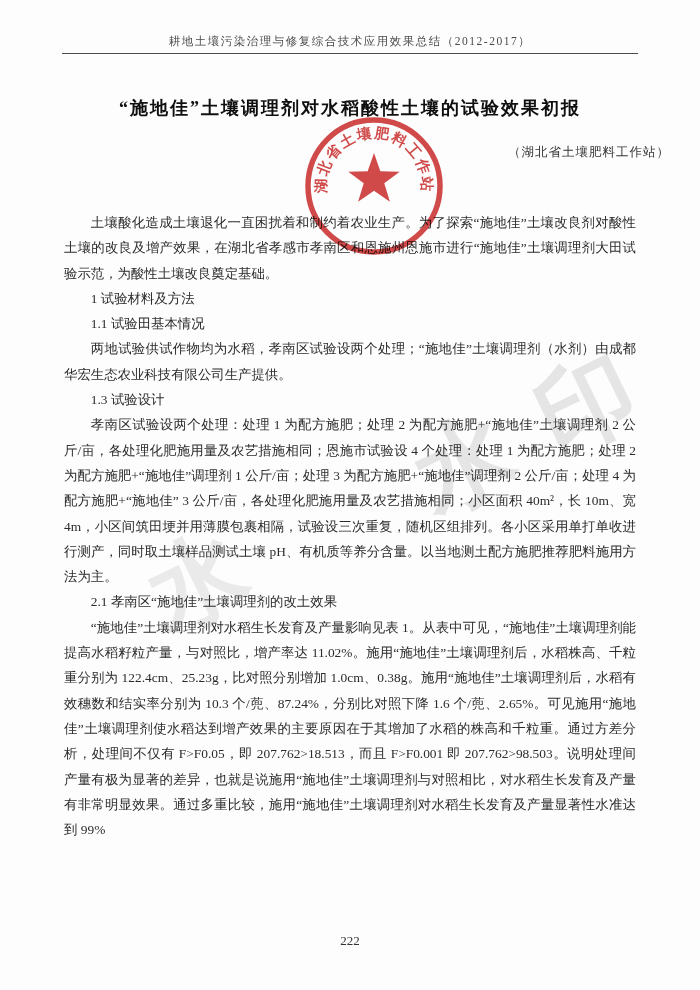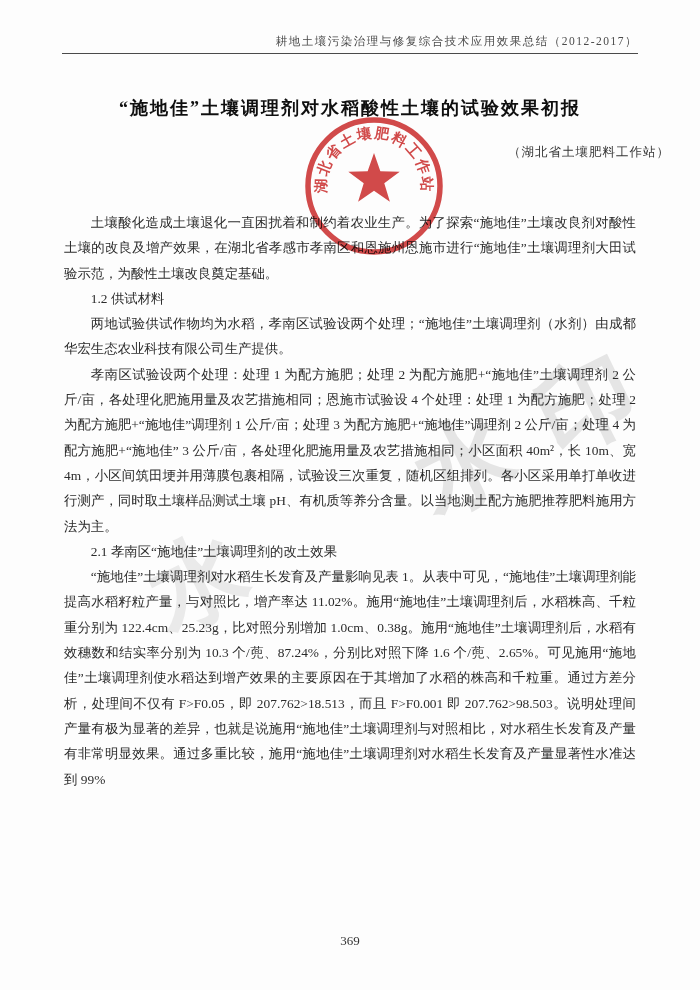--- a/index.html
+++ b/index.html
@@ -6,21 +6,21 @@
   .page {
     position:relative;
     width:700px; height:990px;
     background:#fdfdfd;
     font-family:"Liberation Serif","DejaVu Serif",serif;
     color:#2b2b2b;
     overflow:hidden;
   }
   .running-header {
     position:absolute; top:34px; left:62px; width:576px;
-    text-align:right;
+    text-align:center;
     font-size:11.5px; color:#4a4a4a;
     letter-spacing:1.5px;
     padding-bottom:4px;
     border-bottom:1.5px solid #4a4a4a;
     z-index:2;
   }
   .doc-title {
     position:absolute; top:84px; left:30px; width:640px;
     text-align:center;
     font-size:18px; font-weight:bold; color:#0f0f0f;
@@ -94,22 +94,24 @@
       <path id="seal-arc" d="M -45.1 16.4 A 48 48 0 1 1 45.1 16.4" fill="none" stroke="none"></path>
       <text font-size="14.5" font-weight="bold" fill="#cb2a2a" letter-spacing="2" style="font-family:'Liberation Serif',serif;">
         <textPath href="#seal-arc" startOffset="50%" text-anchor="middle">湖北省土壤肥料工作站</textPath>
       </text>
       <polygon transform="translate(0,-6)" points="0,-27 6.35,-8.74 25.7,-8.3 10.27,3.34 15.9,21.8 0,10.8 -15.9,21.8 -10.27,3.34 -25.7,-8.3 -6.35,-8.74" fill="#cb2a2a"></polygon>
     </svg>
   </div>
 
   <div class="body-text">
     <p class="block">土壤酸化造成土壤退化一直困扰着和制约着农业生产。为了探索“施地佳”土壤改良剂对酸性土壤的改良及增产效果，在湖北省孝感市孝南区和恩施州恩施市进行“施地佳”土壤调理剂大田试验示范，为酸性土壤改良奠定基础。</p>
-    <p class="block">1.2 供试材料</p>
+    <p class="block">1 试验材料及方法</p>
+    <p class="block">1.1 试验田基本情况</p>
     <p class="block">两地试验供试作物均为水稻，孝南区试验设两个处理；“施地佳”土壤调理剂（水剂）由成都华宏生态农业科技有限公司生产提供。</p>
+    <p class="block">1.3 试验设计</p>
     <p class="block">孝南区试验设两个处理：处理 1 为配方施肥；处理 2 为配方施肥+“施地佳”土壤调理剂 2 公斤/亩，各处理化肥施用量及农艺措施相同；恩施市试验设 4 个处理：处理 1 为配方施肥；处理 2 为配方施肥+“施地佳”调理剂 1 公斤/亩；处理 3 为配方施肥+“施地佳”调理剂 2 公斤/亩；处理 4 为配方施肥+“施地佳” 3 公斤/亩，各处理化肥施用量及农艺措施相同；小区面积 40m²，长 10m、宽 4m，小区间筑田埂并用薄膜包裹相隔，试验设三次重复，随机区组排列。各小区采用单打单收进行测产，同时取土壤样品测试土壤 pH、有机质等养分含量。以当地测土配方施肥推荐肥料施用方法为主。</p>
     <p class="block">2.1 孝南区“施地佳”土壤调理剂的改土效果</p>
     <p class="block">“施地佳”土壤调理剂对水稻生长发育及产量影响见表 1。从表中可见，“施地佳”土壤调理剂能提高水稻籽粒产量，与对照比，增产率达 11.02%。施用“施地佳”土壤调理剂后，水稻株高、千粒重分别为 122.4cm、25.23g，比对照分别增加 1.0cm、0.38g。施用“施地佳”土壤调理剂后，水稻有效穗数和结实率分别为 10.3 个/蔸、87.24%，分别比对照下降 1.6 个/蔸、2.65%。可见施用“施地佳”土壤调理剂使水稻达到增产效果的主要原因在于其增加了水稻的株高和千粒重。通过方差分析，处理间不仅有 F&gt;F0.05，即 207.762&gt;18.513，而且 F&gt;F0.001 即 207.762&gt;98.503。说明处理间产量有极为显著的差异，也就是说施用“施地佳”土壤调理剂与对照相比，对水稻生长发育及产量有非常明显效果。通过多重比较，施用“施地佳”土壤调理剂对水稻生长发育及产量显著性水准达到 99%</p>
   </div>
 
-  <div class="page-number">369</div>
+  <div class="page-number">222</div>
 
 </div>
 
 </body></html>

